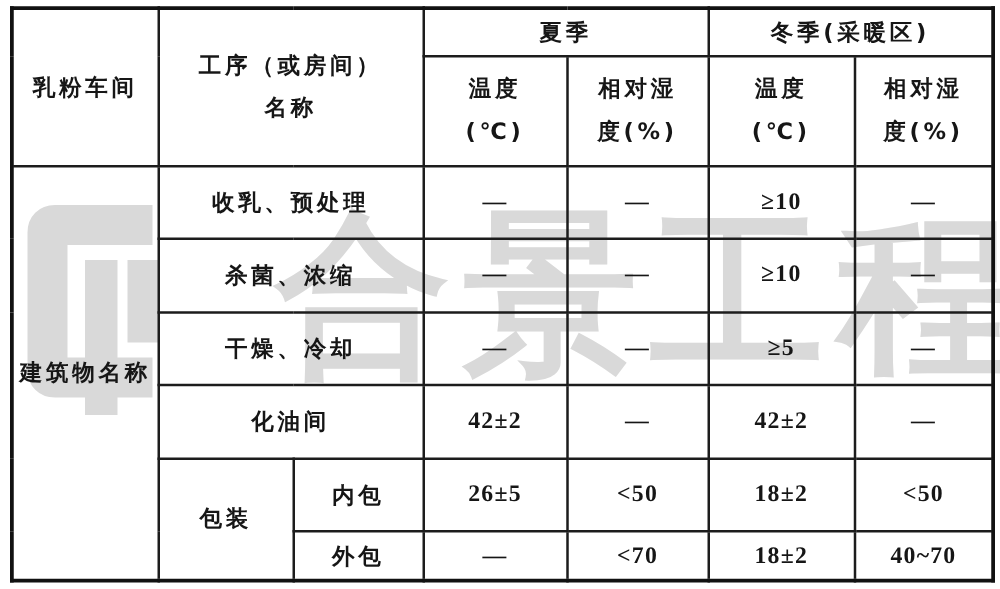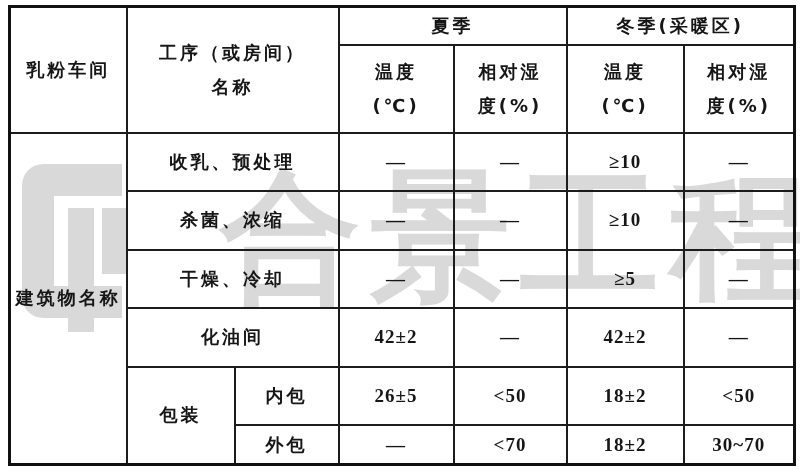--- a/index.html
+++ b/index.html
@@ -166,17 +166,17 @@
         <td class="num">26±5</td>
         <td class="num">&lt;50</td>
         <td class="num">18±2</td>
         <td class="num">&lt;50</td>
       </tr>
       <tr class="brow-last">
         <td class="zh">外包</td>
         <td class="num">—</td>
         <td class="num">&lt;70</td>
         <td class="num">18±2</td>
-        <td class="num">30~70</td>
+        <td class="num">40~70</td>
       </tr>
     </tbody>
   </table>
 </div>
 
 </body></html>

